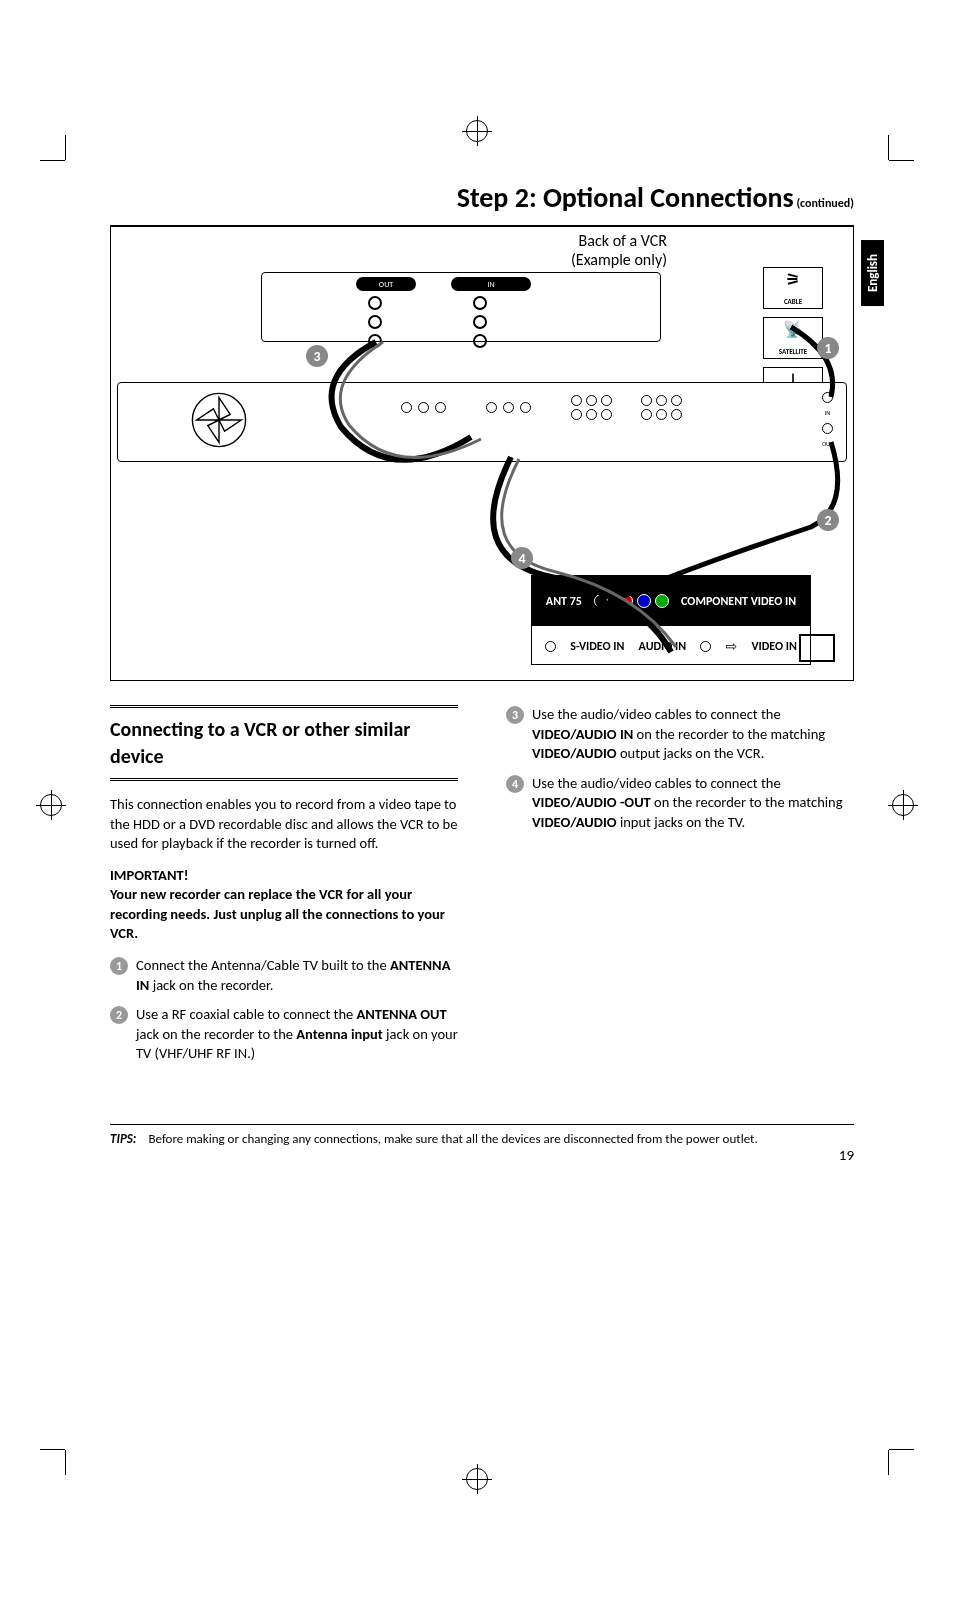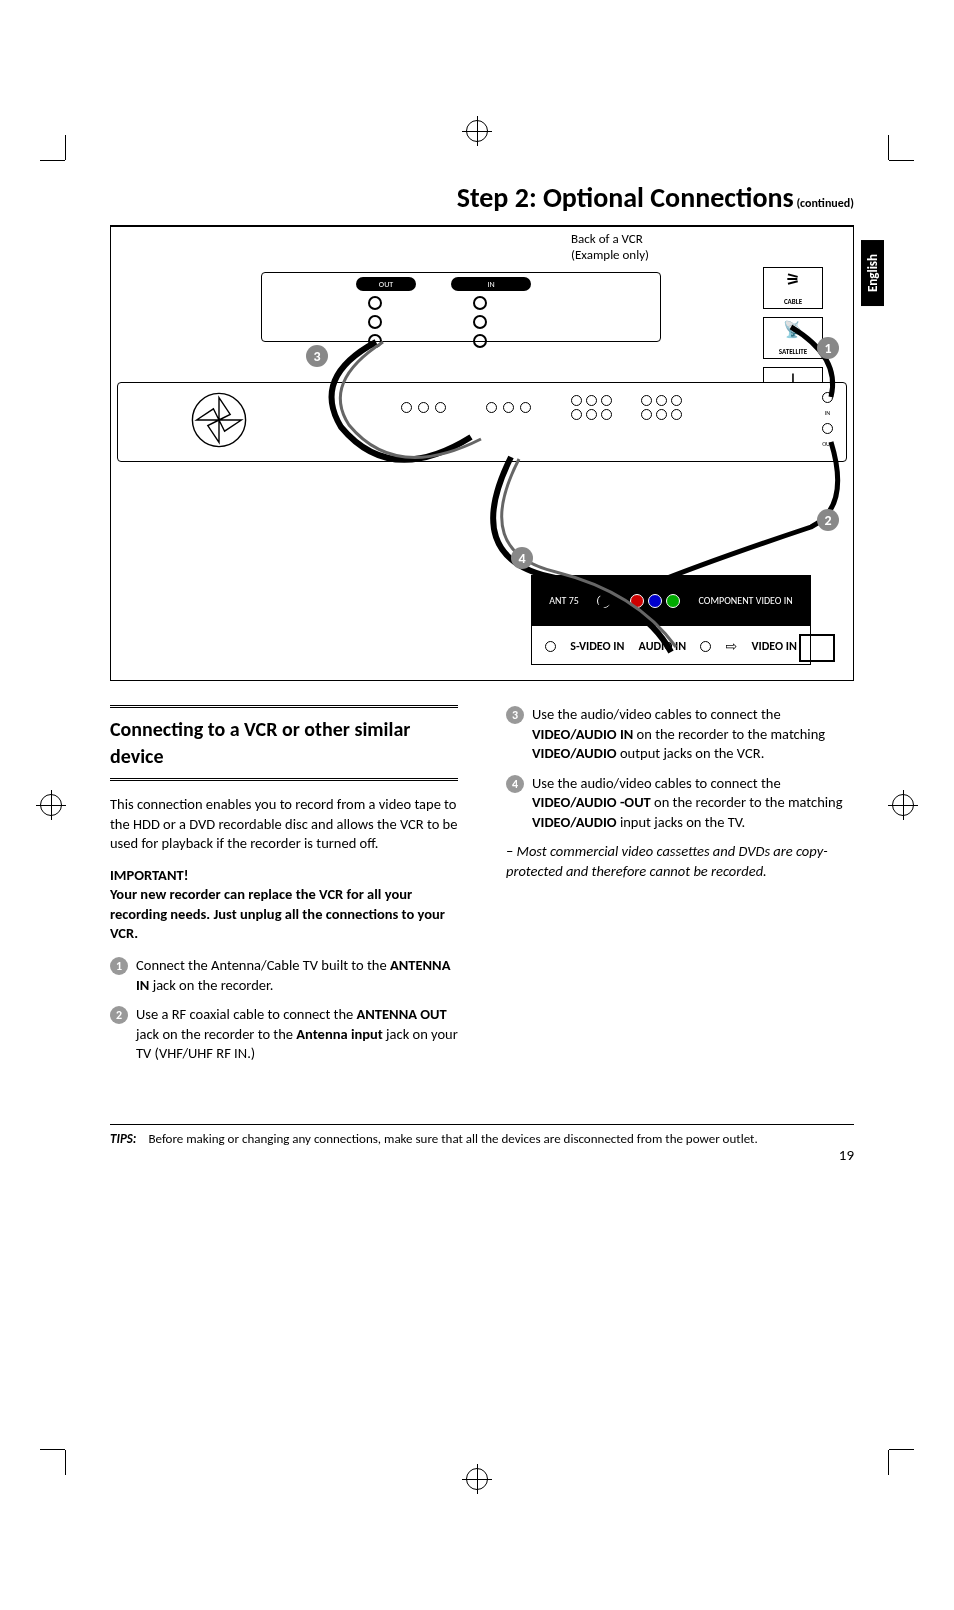--- a/index.html
+++ b/index.html
@@ -55,21 +55,21 @@
   }
 
   .diagram {
     border: 1px solid #000;
     border-top: 2px solid #000;
     height: 456px;
     position: relative;
     margin-bottom: 24px;
     overflow: hidden;
   }
-  .vcr-label { position:absolute; top:4px; left:460px; font-size:13px; text-align:left; line-height:1.2;}
+  .vcr-label { position:absolute; top:4px; left:460px; font-size:16px; text-align:right; line-height:1.2;}
   .vcr-box { position:absolute; top:45px; left:150px; width:400px; height:70px; border:1px solid #000; border-radius:4px; background:#fff;}
   .vcr-out { position:absolute; top:50px; left:245px; width:60px; height:14px; background:#000; color:#fff; font-size:8px; text-align:center; border-radius:7px; line-height:14px;}
   .vcr-in { position:absolute; top:50px; left:340px; width:80px; height:14px; background:#000; color:#fff; font-size:8px; text-align:center; border-radius:7px; line-height:14px;}
   .jack { width:14px; height:14px; border:2px solid #000; border-radius:50%; display:inline-block; margin:2px;}
   .vcr-jacks1 { position:absolute; top:67px; left:255px; }
   .vcr-jacks2 { position:absolute; top:67px; left:360px; }
   .jack-col { display:flex; flex-direction:column; gap:1px;}
 
   .recorder-box { position:absolute; top:155px; left:6px; right:6px; height:80px; border:1px solid #000; border-radius:4px; background:#fff;}
   .rec-fan { position:absolute; top:165px; left:80px; width:56px; height:56px; }
@@ -81,21 +81,21 @@
   .small-jack { width:11px; height:11px; border:1.5px solid #000; border-radius:50%;}
 
   .signal-boxes { position:absolute; top:40px; right:30px; display:flex; flex-direction:column; gap:8px;}
   .sig-box { width:60px; height:42px; border:1px solid #000; display:flex; flex-direction:column; align-items:center; justify-content:space-between; padding:2px; font-size:7px; font-weight:bold;}
   .sig-icon { font-size:16px; }
 
   .tv-box { position:absolute; bottom:15px; left:420px; width:280px; height:90px; border:1.5px solid #000; background:#fff; }
   .tv-top { height:50px; border-bottom:1px solid #000; background:#000; display:flex; align-items:center; justify-content:space-around; padding:4px 8px;}
   .tv-jack { width:14px; height:14px; border:1.5px solid #fff; border-radius:50%;}
   .tv-jack.r{background:#c00;} .tv-jack.b{background:#00c;} .tv-jack.g{background:#0a0;}
-  .tv-lbl { color:#fff; font-size:10px; font-weight:normal;}
+  .tv-lbl { color:#fff; font-size:12px; font-weight:bold;}
   .tv-bot { display:flex; align-items:center; justify-content:space-around; padding:6px; height:40px;}
   .tv-bot-lbl{ font-size:12px; font-weight:bold; text-align:center; line-height:1;}
   .tv-screen { position:absolute; bottom:18px; right:18px; width:36px; height:28px; border:2px solid #000;}
 
   .num-badge { position:absolute; width:22px; height:22px; background:#888; border-radius:50%; color:#fff; font-weight:bold; display:flex; align-items:center; justify-content:center; font-size:14px;}
   .nb1 { top:110px; right:14px;}
   .nb2 { top:282px; right:14px;}
   .nb3 { top:118px; left:195px;}
   .nb4 { top:320px; left:400px;}
 
@@ -290,21 +290,20 @@
     </div>
     <div class="col">
       <div class="step">
         <div class="step-num">3</div>
         <div class="step-txt"><span>Use the audio/video cables to connect the </span><span class="bold">VIDEO/AUDIO IN</span><span> on the recorder to the matching </span><span class="bold">VIDEO/AUDIO</span><span> output jacks on the VCR.</span></div>
       </div>
       <div class="step">
         <div class="step-num">4</div>
         <div class="step-txt"><span>Use the audio/video cables to connect the </span><span class="bold">VIDEO/AUDIO -OUT</span><span> on the recorder to the matching </span><span class="bold">VIDEO/AUDIO</span><span> input jacks on the TV.</span></div>
       </div>
-      <p class="hint">–  Most commercial video cassettes and DVDs are copy-protected and therefore cannot be recorded.</p>
     </div>
   </div>
 
   <div class="tips-bar">
     <span class="tl">TIPS:</span>
     <span>Before making or changing any connections, make sure that all the devices are disconnected from the power outlet.</span>
   </div>
   <div class="page-num">19</div>
 </div>
 

